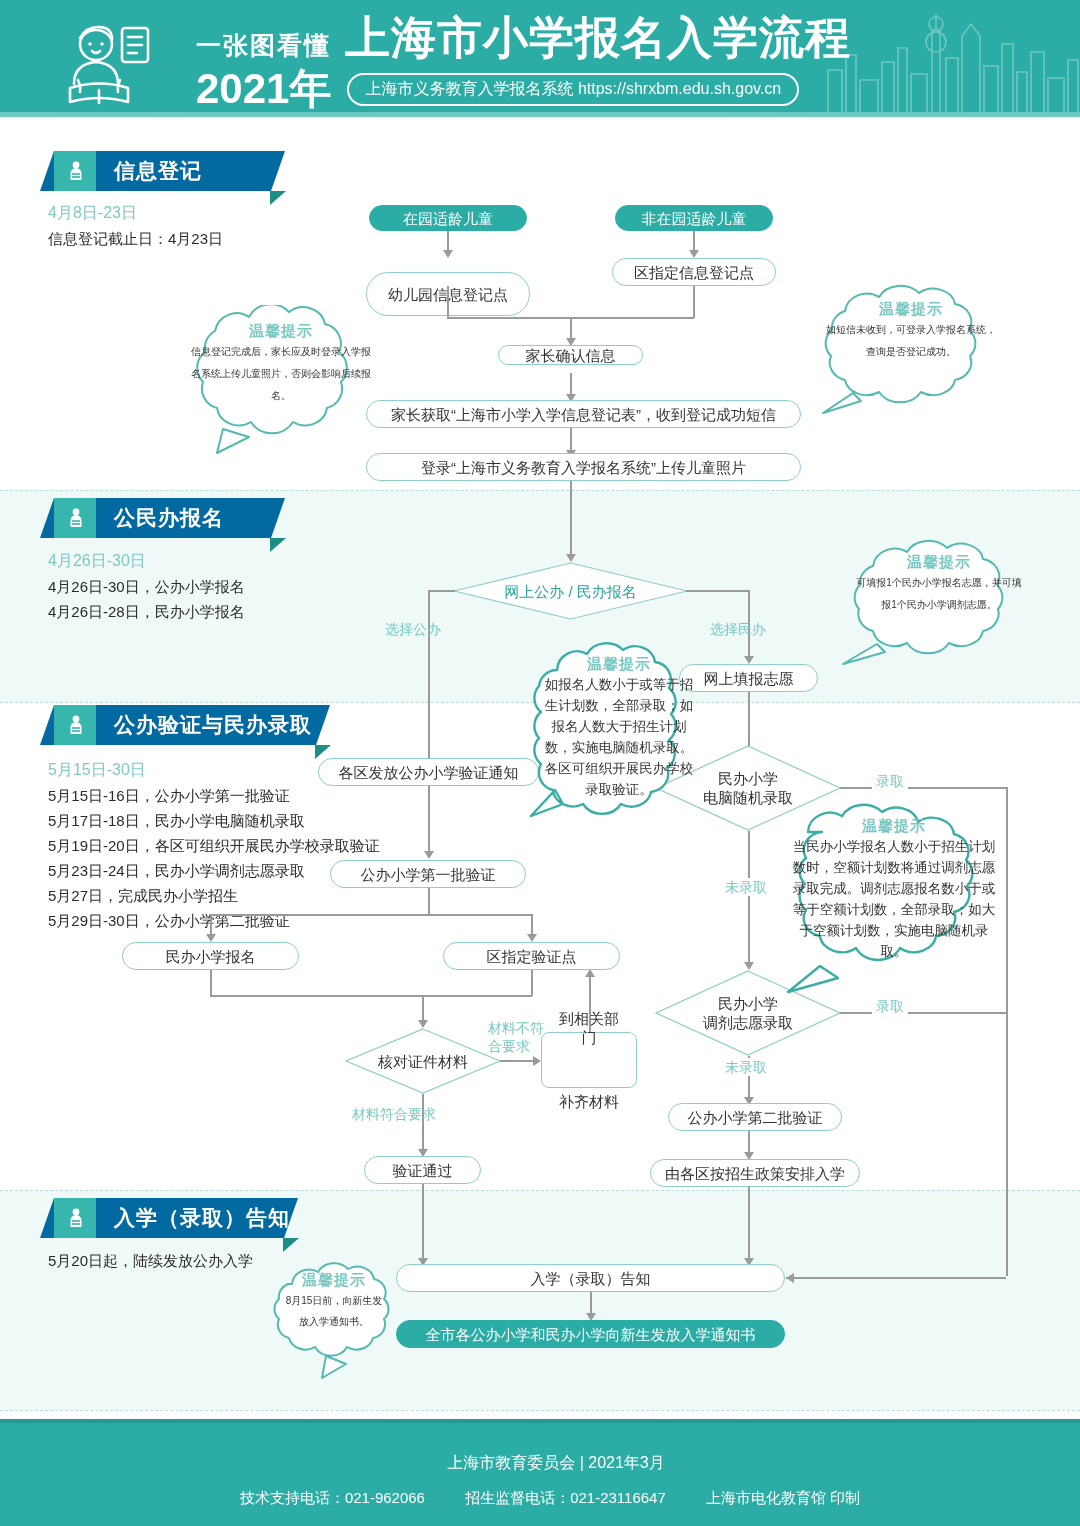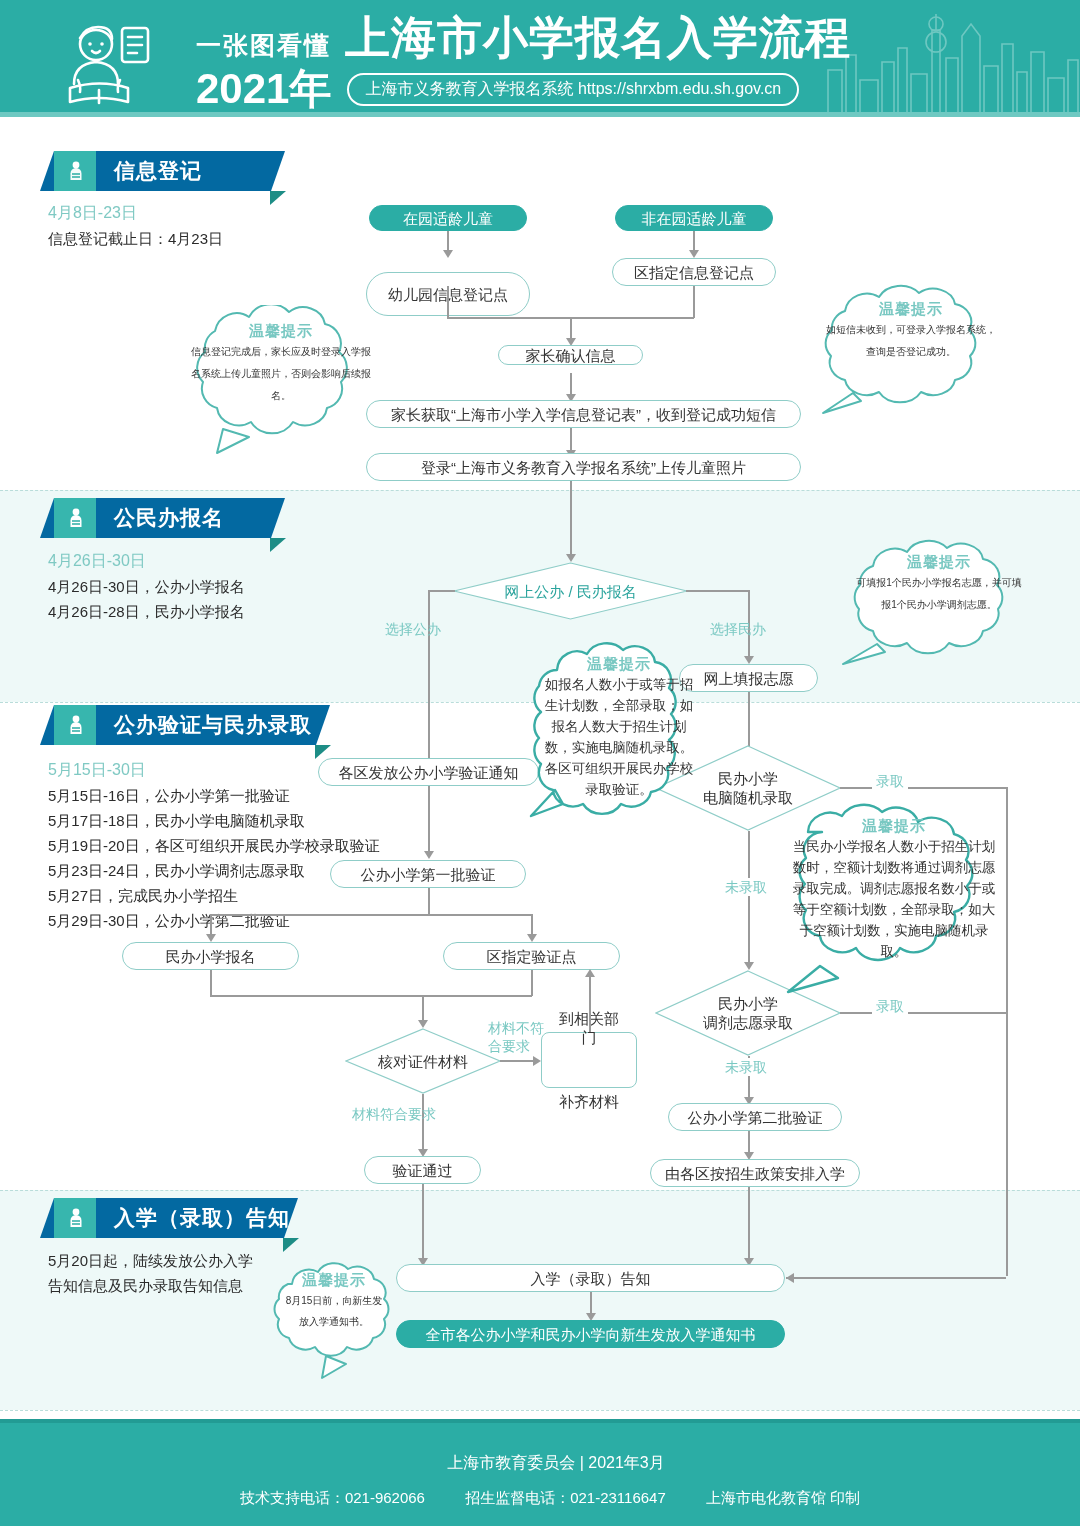--- a/index.html
+++ b/index.html
@@ -352,21 +352,20 @@
               <path d="M9 15 h8 M9 18 h8"></path>
             </g>
         </svg>
       </div>
       <div class="ribbon-title">入学（录取）告知</div>
     </div>
     <div class="ribbon-tail"></div>
   </div>
   <div class="leftdesc" style="left:48px; top:1248px;">
     <div class="ld-line">5月20日起，陆续发放公办入学</div>
-    <div class="ld-line">告知信息及民办录取告知信息</div>
   </div>
 
   <div class="node filled" style="left:369px; top:205px; width:158px; height:26px;">在园适龄儿童</div>
   <div class="node filled" style="left:615px; top:205px; width:158px; height:26px;">非在园适龄儿童</div>
 
   <div class="ln lnv" style="left:447px; top:231px; height:20px;"></div>
   <div class="arrow down" style="left:443px; top:250px;"></div>
   <div class="ln lnv" style="left:693px; top:231px; height:20px;"></div>
   <div class="arrow down" style="left:689px; top:250px;"></div>
 

